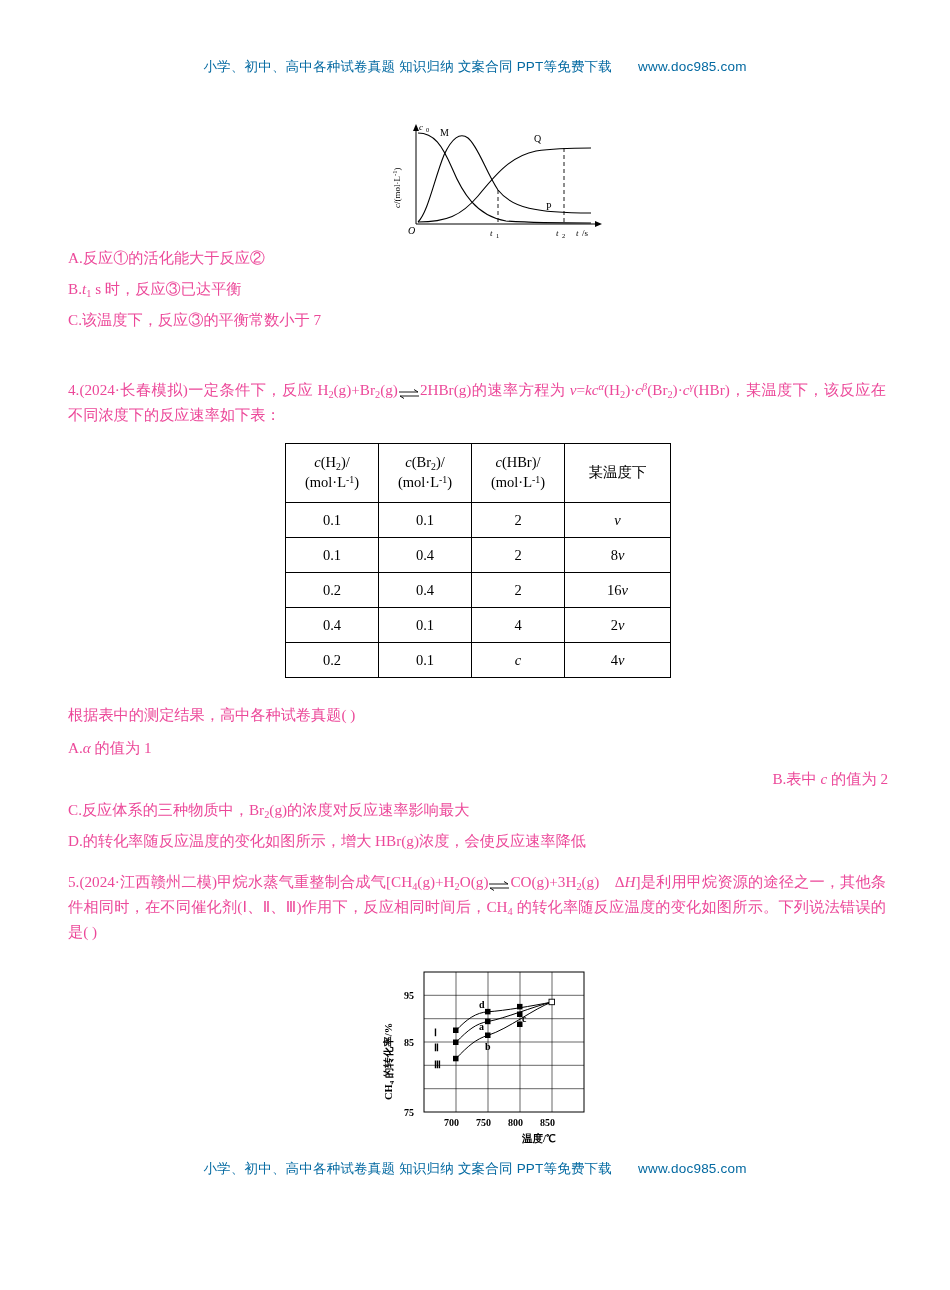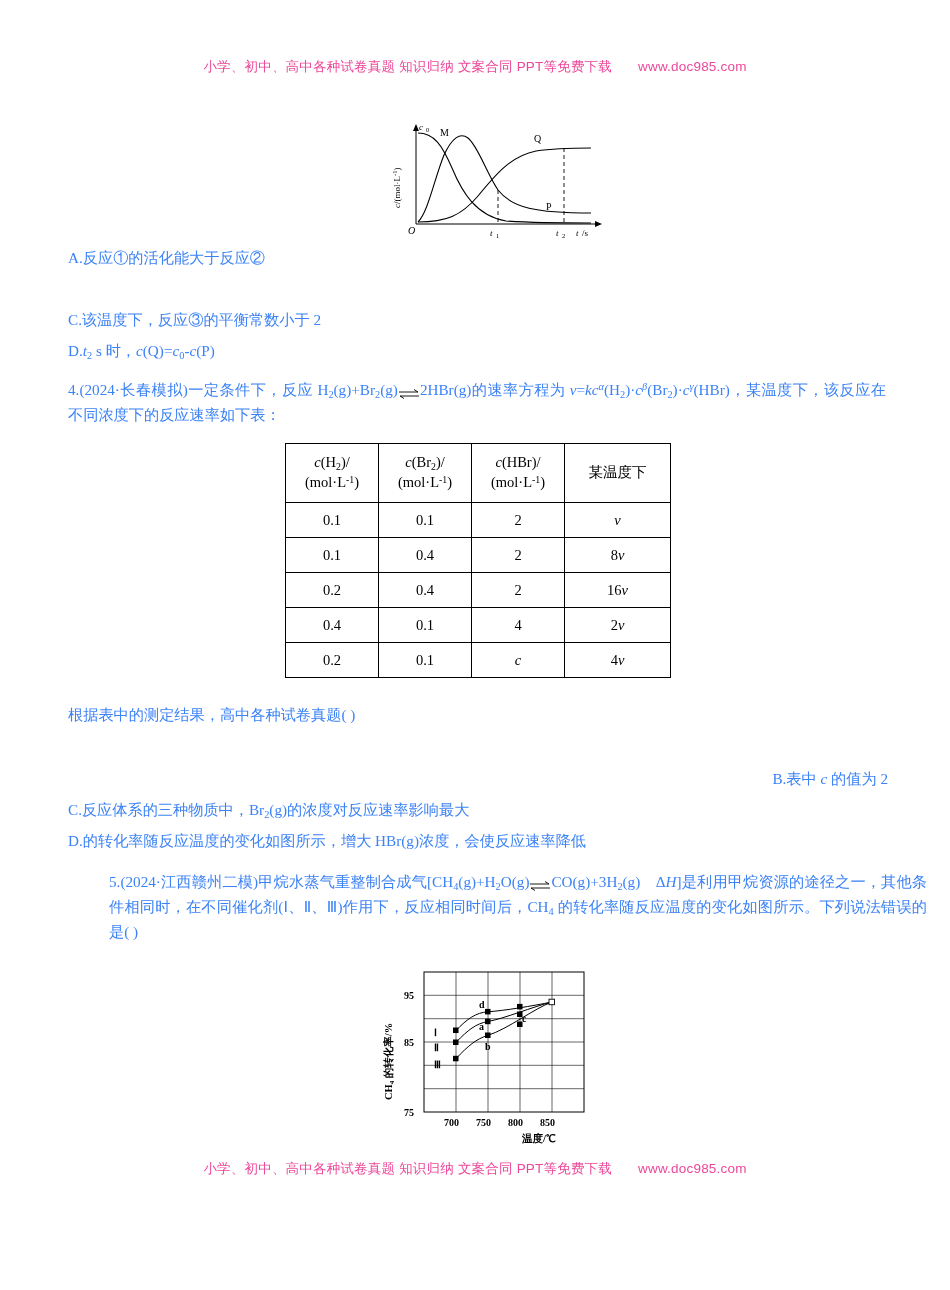--- a/index.html
+++ b/index.html
@@ -12,33 +12,33 @@
     overflow:hidden;
   }
   .page{position:relative;width:950px;height:1290px;}
 
   .wm{
     position:absolute;
     left:0;width:950px;
     text-align:center;
     font-family:"Liberation Sans", sans-serif;
     font-size:13.5px;
-    color:#ec4899;
+    color:#0369a1;
     letter-spacing:0.2px;
   }
   .wm-top{top:58px;}
   .wm-bot{top:1160px;}
   .wm .gap{display:inline-block;width:26px;}
 
   .body-text{
     position:absolute;
     font-family:"Liberation Serif", serif;
     font-size:15.2px;
     line-height:1.55;
-    color:#3b82f6;
+    color:#ec4899;
   }
   .opt{left:68px;width:820px;}
   i{font-style:italic;}
   sub{font-size:0.68em;vertical-align:-0.28em;}
   sup{font-size:0.68em;vertical-align:0.45em;}
 
   .q{left:68px;width:818px;text-align:justify;}
 
   
   .chart1{position:absolute;left:386px;top:120px;width:230px;height:120px;}
@@ -107,25 +107,25 @@
       <text x="148" y="22" font-family="Liberation Serif, serif" font-size="10">Q</text>
       <text x="160" y="90" font-family="Liberation Serif, serif" font-size="10">P</text>
 
       <text x="14" y="88" font-family="Liberation Serif, serif" font-size="9" transform="rotate(-90 14 88)"><tspan font-style="italic">c</tspan>/(mol·L<tspan font-size="6.5" dy="-3">-1</tspan><tspan dy="3">)</tspan></text>
     </svg>
   </div>
 
   <div class="body-text opt" style="top:246px;">
     A.反应①的活化能大于反应②
   </div>
+  <div class="body-text opt" style="top:277px;">
+    B.<i>t</i><sub>1</sub> s 时，反应③已达平衡
+  </div>
   <div class="body-text opt" style="top:308px;">
-    C.该温度下，反应③的平衡常数小于 2
-  </div>
-  <div class="body-text opt" style="top:339px;">
-    D.<i>t</i><sub>2</sub> s 时，<i>c</i>(Q)=<i>c</i><sub>0</sub>-<i>c</i>(P)
+    C.该温度下，反应③的平衡常数小于 7
   </div>
 
   <div class="body-text q" style="top:378px;">
     4.(2024·长春模拟)一定条件下，反应 H<sub>2</sub>(g)+Br<sub>2</sub>(g)<span class="equil"><svg width="22" height="14" viewBox="0 0 22 14">
           <line x1="1" y1="5" x2="20" y2="5" stroke="#000" stroke-width="0.9"></line>
           <polyline points="16,2.5 20,5" fill="none" stroke="#000" stroke-width="0.9"></polyline>
           <line x1="2" y1="9" x2="21" y2="9" stroke="#000" stroke-width="0.9"></line>
           <polyline points="6,11.5 2,9" fill="none" stroke="#000" stroke-width="0.9"></polyline>
         </svg></span>2HBr(g)的速率方程为 <i>v</i>=<i>kc</i><sup><i>α</i></sup>(H<sub>2</sub>)·<i>c</i><sup><i>β</i></sup>(Br<sub>2</sub>)·<i>c</i><sup><i>γ</i></sup>(HBr)，某温度下，该反应在不同浓度下的反应速率如下表：
   </div>
@@ -170,31 +170,34 @@
           <td>0.1</td>
           <td><i>c</i></td>
           <td>4<i>v</i></td>
         </tr>
       </tbody>
     </table>
   </div>
 
   <div class="body-text q" style="top:703px;">根据表中的测定结果，高中各种试卷真题(      )</div>
 
+  <div class="body-text opt" style="top:736px;">
+    A.<i>α</i> 的值为 1
+  </div>
   <div class="body-text opt" style="top:767px;text-align:right;">
     B.表中 <i>c</i> 的值为 2
   </div>
   <div class="body-text opt" style="top:798px;">
     C.反应体系的三种物质中，Br<sub>2</sub>(g)的浓度对反应速率影响最大
   </div>
   <div class="body-text opt" style="top:829px;">
     D.的转化率随反应温度的变化如图所示，增大 HBr(g)浓度，会使反应速率降低
   </div>
 
-  <div class="body-text q" style="top:870px;margin-left:41px;">
+  <div class="body-text q" style="top:870px;">
     5.(2024·江西赣州二模)甲烷水蒸气重整制合成气[CH<sub>4</sub>(g)+H<sub>2</sub>O(g)<span class="equil"><svg width="22" height="14" viewBox="0 0 22 14">
           <line x1="1" y1="5" x2="20" y2="5" stroke="#000" stroke-width="0.9"></line>
           <polyline points="16,2.5 20,5" fill="none" stroke="#000" stroke-width="0.9"></polyline>
           <line x1="2" y1="9" x2="21" y2="9" stroke="#000" stroke-width="0.9"></line>
           <polyline points="6,11.5 2,9" fill="none" stroke="#000" stroke-width="0.9"></polyline>
         </svg></span>CO(g)+3H<sub>2</sub>(g)　Δ<i>H</i>]是利用甲烷资源的途径之一，其他条件相同时，在不同催化剂(Ⅰ、Ⅱ、Ⅲ)作用下，反应相同时间后，CH<sub>4</sub> 的转化率随反应温度的变化如图所示。下列说法错误的是(      )
   </div>
 
   <div class="chart2">
     <svg width="250" height="190" viewBox="0 0 250 190">

